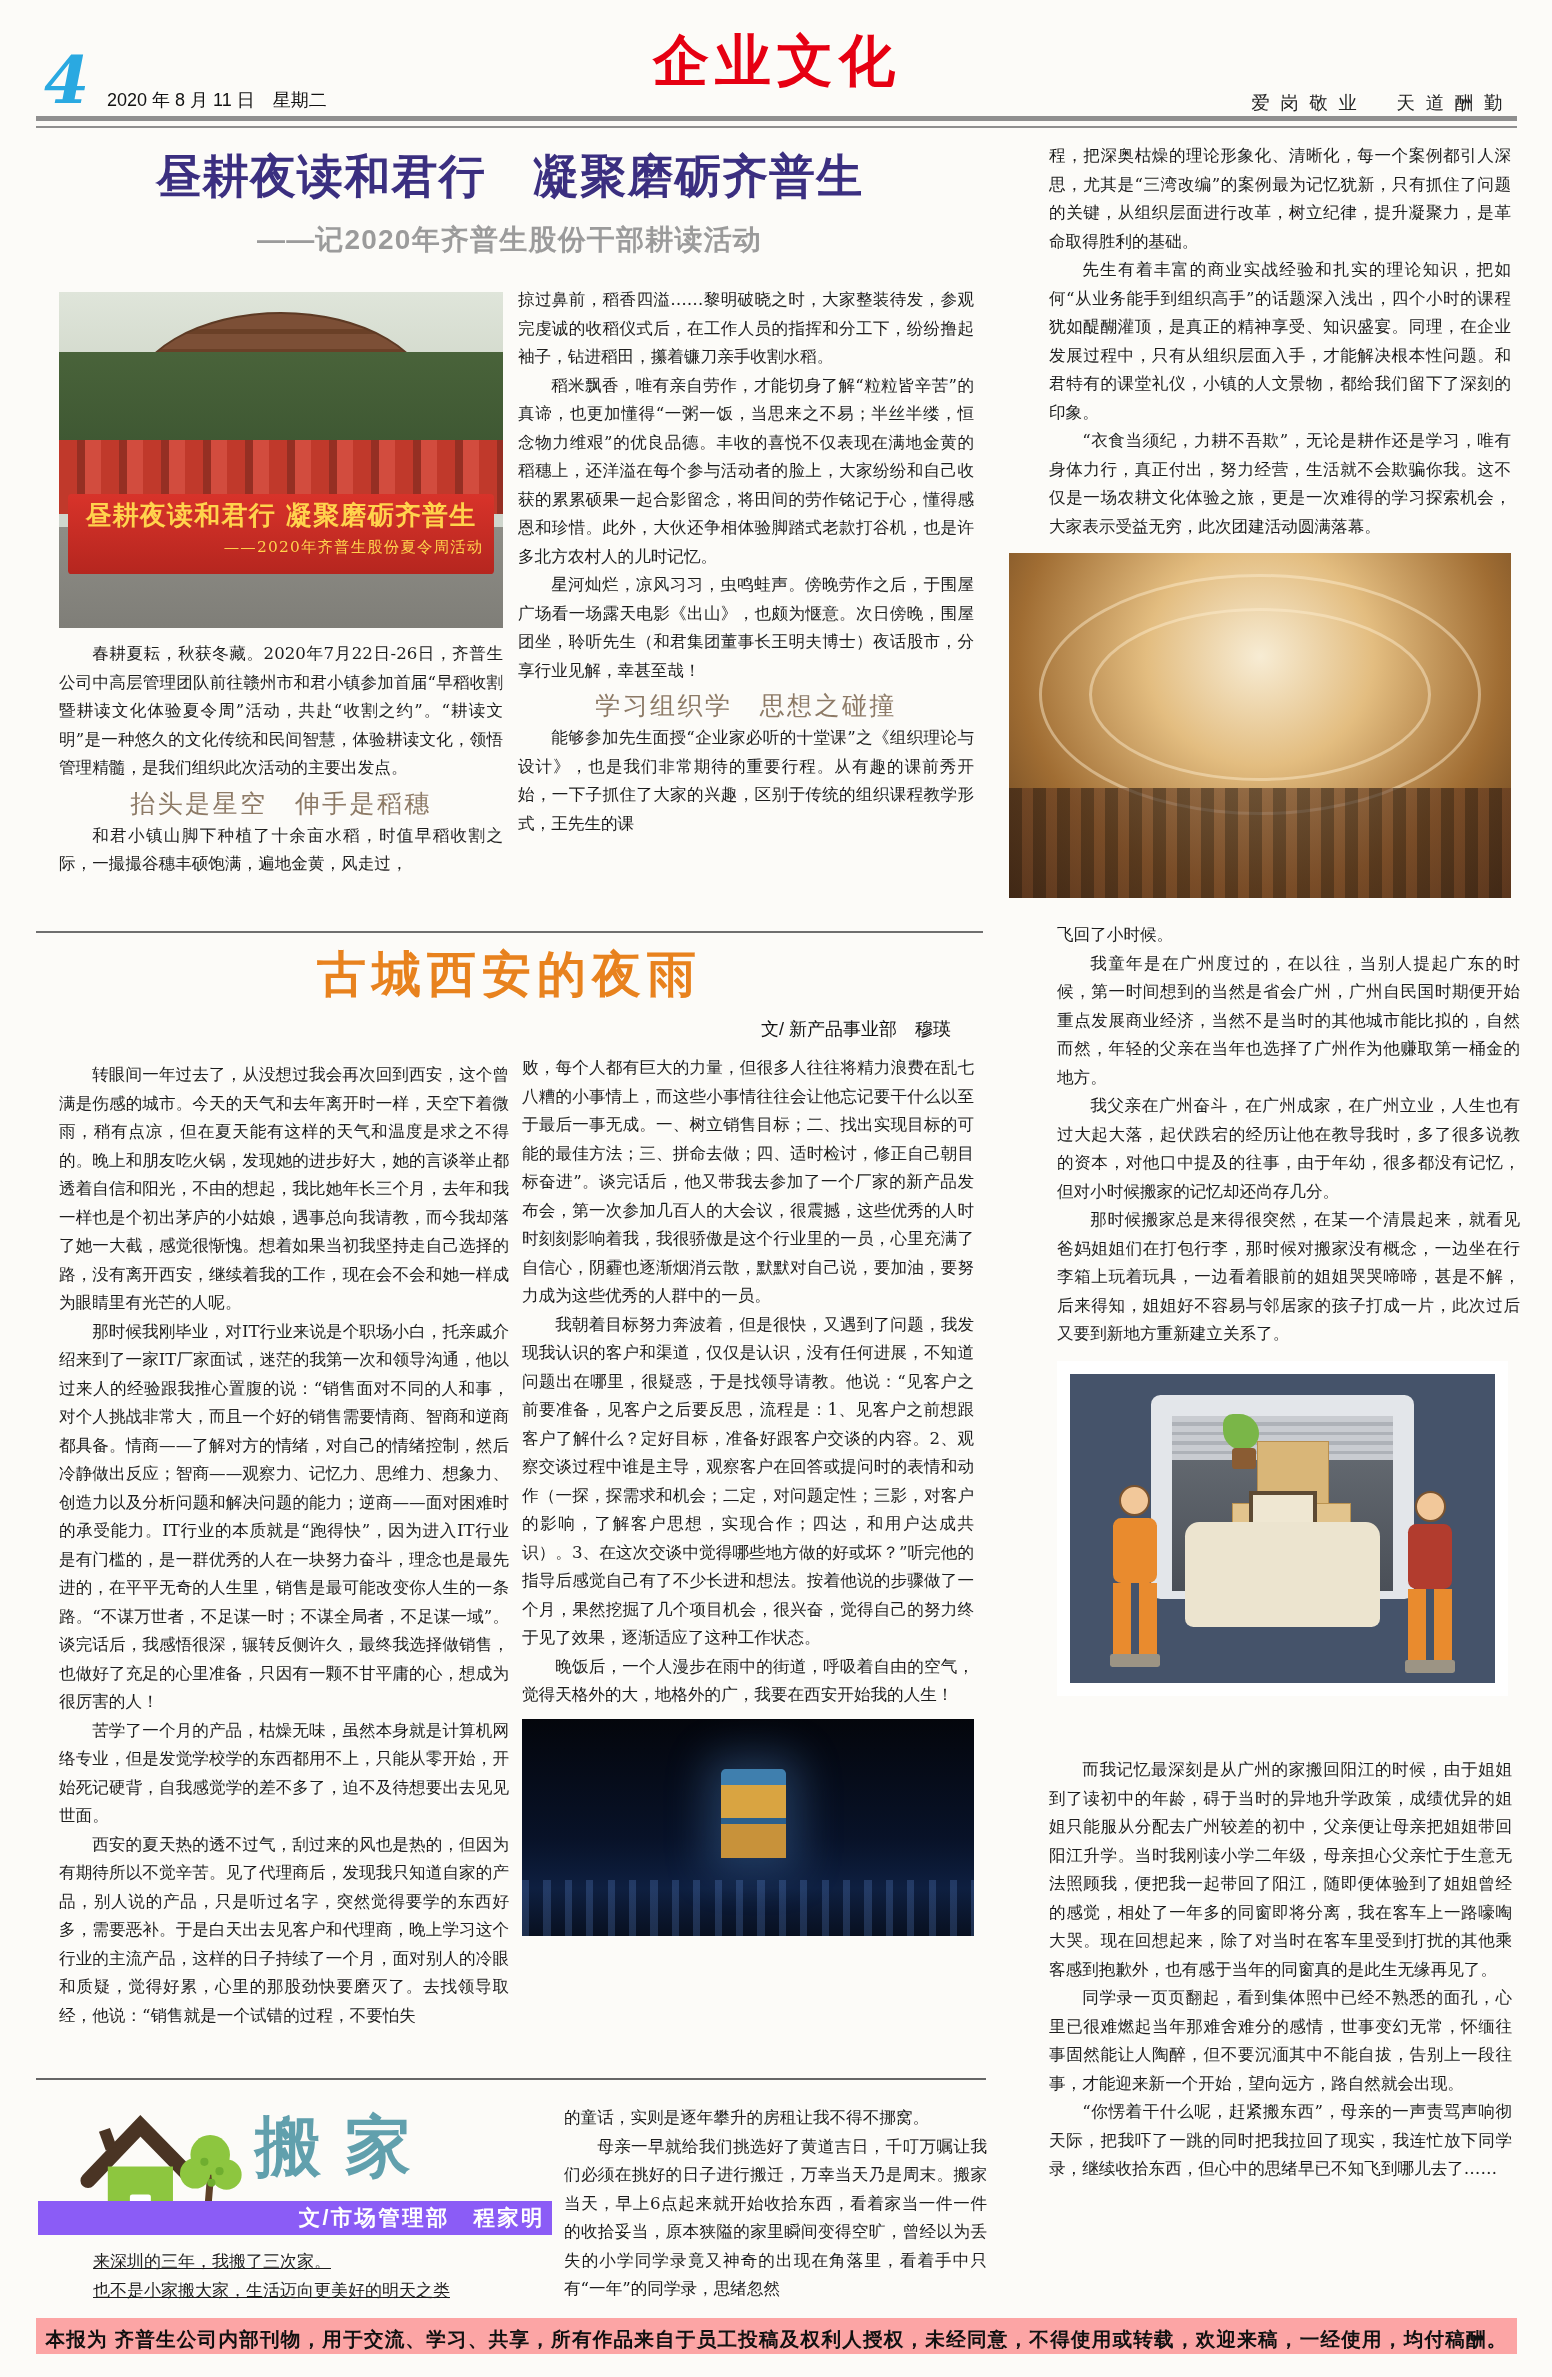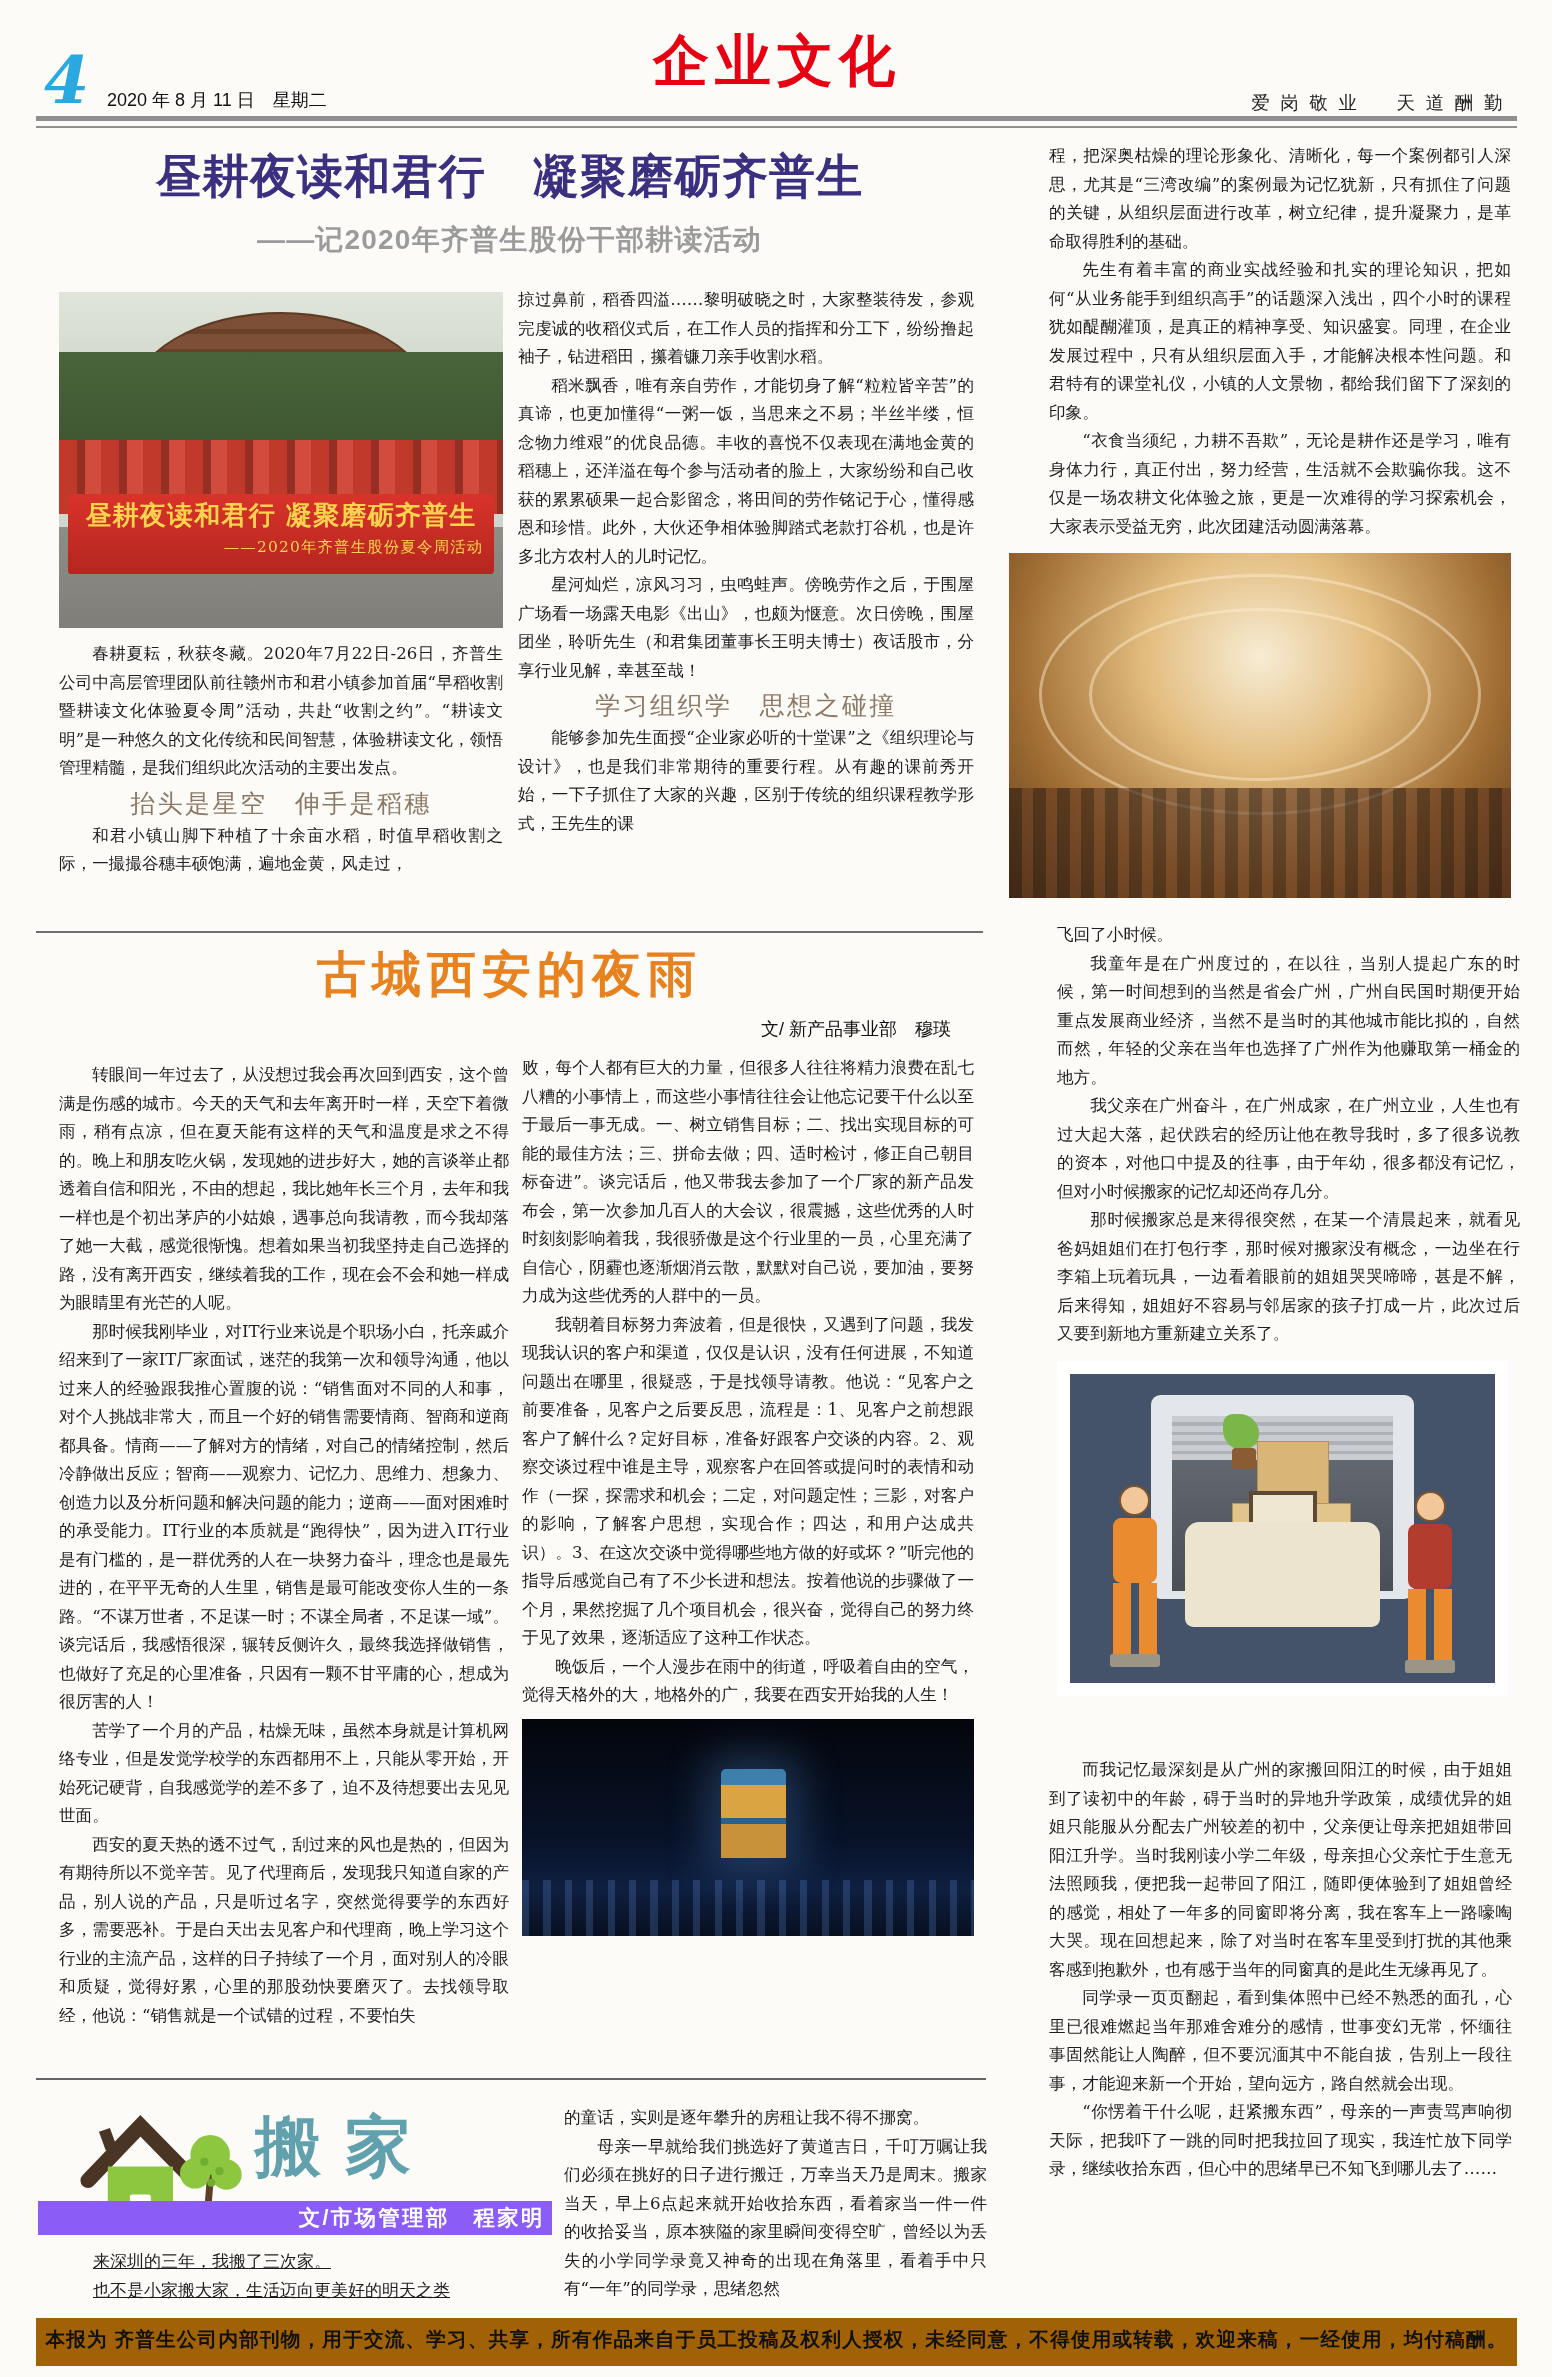--- a/index.html
+++ b/index.html
@@ -70,21 +70,21 @@
   #a3c3b { left:1049px; top:1756px; width:463px; }
   #div2 { left:36px; top:2078px; width:950px; height:2.4px; background:#666; }
   
   #a3-house { left:70px; top:2106px; width:178px; height:128px; }
   #a3-title { left:255px; top:2102px; font-size:66px; font-weight:bold; color:#61a0ad; letter-spacing:24px; white-space:nowrap; }
   #a3-band { left:38px; top:2201px; width:514px; height:34px; background:#8b5cf6; }
   #a3-byline { position:absolute; right:7.1px; top:2.4px; font-size:21.4px; font-weight:bold; color:#ffffff; letter-spacing:2.4px; white-space:nowrap; }
   #a3c1 { left:59px; top:2247px; width:487px; font-size:17px;text-decoration:underline; }
   #a3c2 { left:564px; top:2104px; width:423px; }
   
-  #footer { left:36px; top:2318px; width:1481px; height:48px; background:#a16207; text-align:center; font-weight:bold; font-size:19.6px; line-height:42px; color:#111; letter-spacing:1.2px; }
+  #footer { left:36px; top:2318px; width:1481px; height:36px; background:#fca5a5; text-align:center; font-weight:bold; font-size:19.6px; line-height:42px; color:#111; letter-spacing:1.2px; }
 </style>
 </head>
 <body>
 
 <div class="abs sans" id="page-num">4</div>
 <div class="abs sans" id="hdr-date">2020 年 8 月 11 日　星期二</div>
 <div class="abs" id="hdr-title">企业文化</div>
 <div class="abs sans" id="hdr-slogan">爱岗敬业　天道酬勤</div>
 <div class="abs rule" style="left:36px;top:116px;width:1481px;height:5.3px;"></div>
 <div class="abs rule" style="left:36px;top:126px;width:1481px;height:1.8px;"></div>

